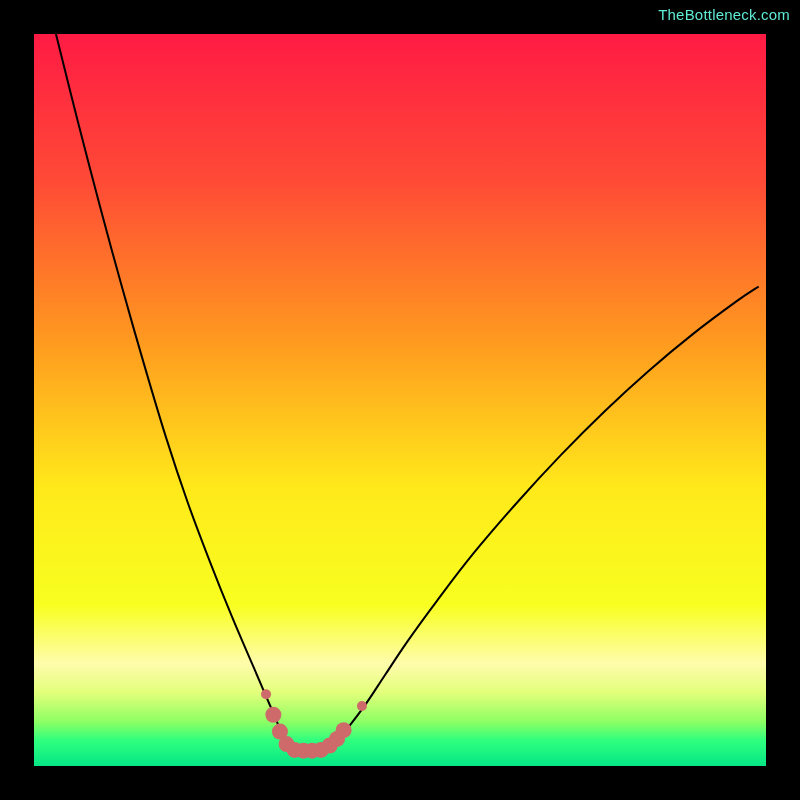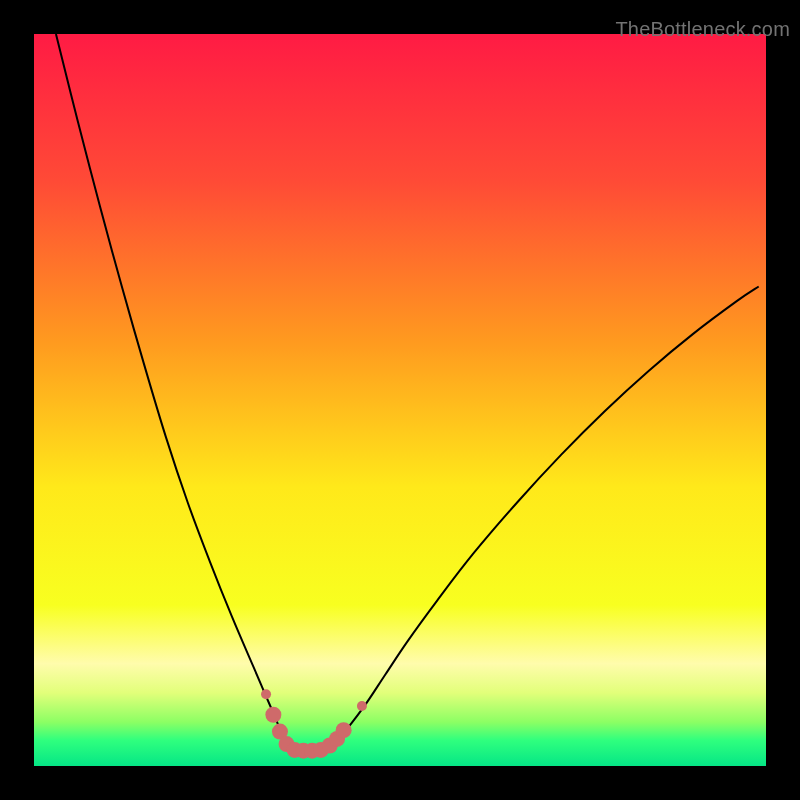--- a/index.html
+++ b/index.html
@@ -38,25 +38,24 @@
     position: absolute;
     left: 0;
     top: 0;
     width: 100%;
     height: 100%;
   }
   .watermark {
     position: absolute;
     top: 6px;
     right: 10px;
-    color: #737373;
-    font-size: 20px;
+    color: #5eead4;
+    font-size: 15px;
     font-weight: 500;
     letter-spacing: 0.2px;
-    margin-top: 12px;
   }
 </style>
 </head>
 <body>
 
 <div class="frame">
   <div class="plot">
     <svg class="gradient" viewBox="0 0 732 732" preserveAspectRatio="none">
       <defs>
         <linearGradient id="bg-grad" x1="0" y1="0" x2="0" y2="1">

